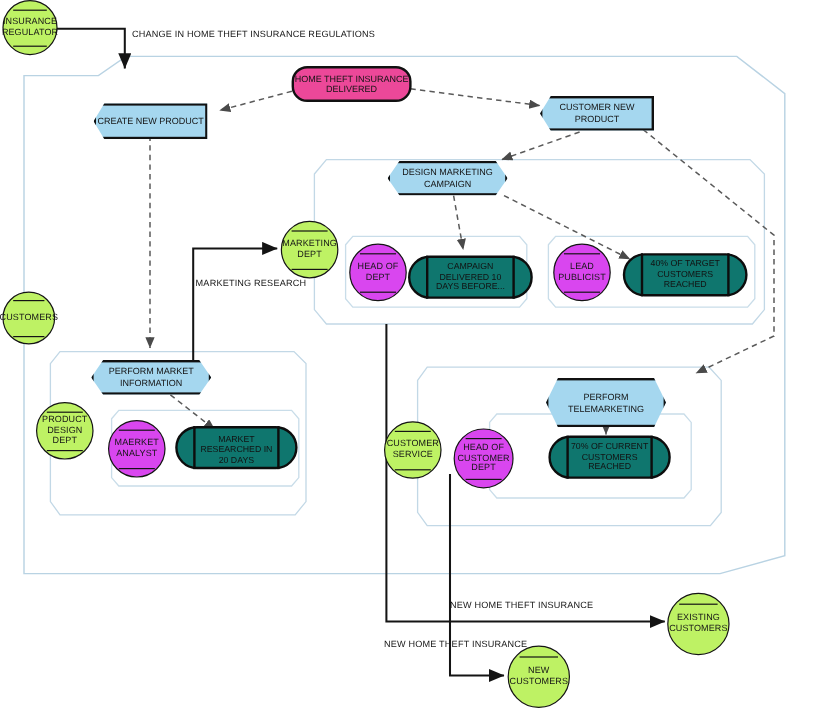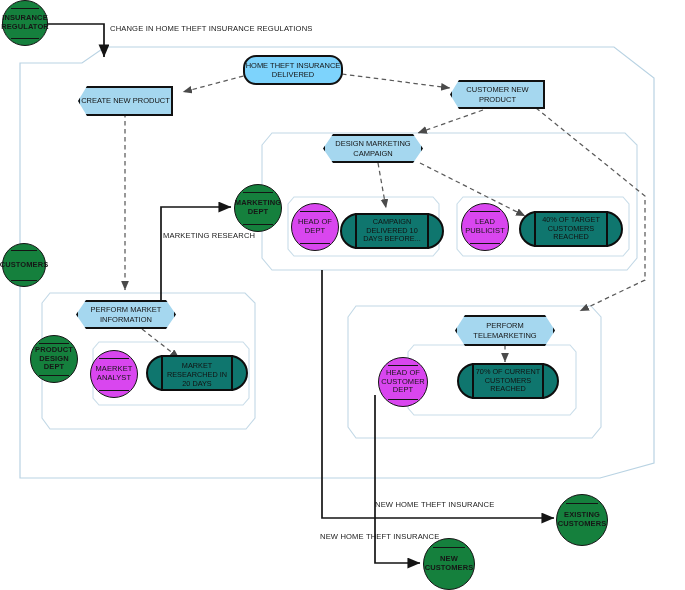--- a/index.html
+++ b/index.html
@@ -12,36 +12,36 @@
   .actor{
     border-radius:50%;
     border:1.6px solid #141414;
     display:flex;align-items:center;justify-content:center;
     text-align:center;
     font-size:7.5px;letter-spacing:.1px;line-height:1.18;
     color:#161616;
     z-index:6;
   }
   .actor .lbl{display:block;padding:0 1px;}
-  .actor.pale{background:#15803d;font-weight:bold;}
+  .actor.pale{background:#bef264;}
   .actor.deep{background:#d946ef;}
   
   .actor::before,.actor::after{
     content:"";position:absolute;left:18%;width:64%;height:0;
     border-top:1.5px solid #141414;
   }
   .actor::before{top:15%;}
   .actor::after{bottom:13%;}
   .actor.nofeet::after{display:none;}
 
   
   .event{
     border-radius:13px;
     border:2px solid #111;
-    background:#7dd3fc;
+    background:#ec4899;
     display:flex;align-items:center;justify-content:center;
     text-align:center;font-size:7.5px;line-height:1.25;color:#141414;
     z-index:5;
   }
 
   
   .process{
     background:#a5d7ef;
     border:2px solid #111;
     display:flex;align-items:center;justify-content:center;
@@ -156,20 +156,23 @@
   </div>
 
   <div class="node actor pale" style="left:30px;top:335px;width:48px;height:48px;">
     <span class="lbl">PRODUCT DESIGN DEPT</span>
   </div>
 
   <div class="node actor deep" style="left:90px;top:350px;width:48px;height:48px;">
     <span class="lbl">MAERKET ANALYST</span>
   </div>
 
+  <div class="node actor pale" style="left:320px;top:351px;width:48px;height:48px;">
+    <span class="lbl">CUSTOMER SERVICE</span>
+  </div>
 
   <div class="node actor deep" style="left:378px;top:357px;width:50px;height:50px;">
     <span class="lbl">HEAD OF CUSTOMER DEPT</span>
   </div>
 
   <div class="node actor pale nofeet" style="left:556px;top:494px;width:52px;height:52px;">
     <span class="lbl">EXISTING CUSTOMERS</span>
   </div>
 
   <div class="node actor pale nofeet" style="left:423px;top:538px;width:52px;height:52px;">
@@ -189,21 +192,21 @@
   </div>
 
   <div class="node process hexLR" style="left:323px;top:134px;width:100px;height:29px;">
     <span>DESIGN MARKETING CAMPAIGN</span>
   </div>
 
   <div class="node process hexLR" style="left:76px;top:300px;width:100px;height:29px;">
     <span>PERFORM MARKET INFORMATION</span>
   </div>
 
-  <div class="node process hexLR" style="left:455px;top:315px;width:100px;height:31px;">
+  <div class="node process hexLR" style="left:455px;top:315px;width:100px;height:41px;">
     <span>PERFORM TELEMARKETING</span>
   </div>
 
   <div class="goal" style="left:340px;top:213px;width:100px;height:32px;">
     <span class="bar l"></span>
     <span class="bar r"></span>
     <span class="gtxt">CAMPAIGN DELIVERED 10 DAYS BEFORE...</span>
   </div>
 
   <div class="goal" style="left:519px;top:211px;width:100px;height:32px;">

